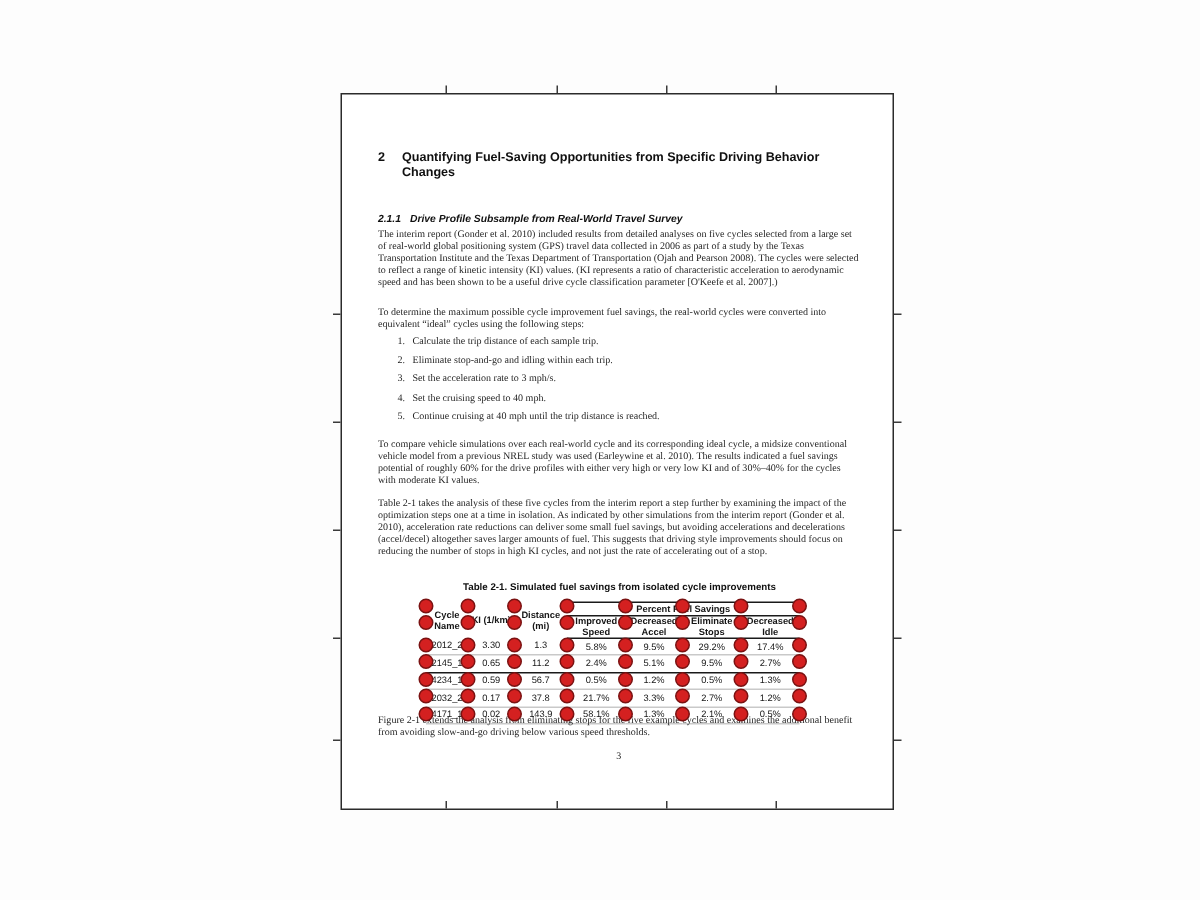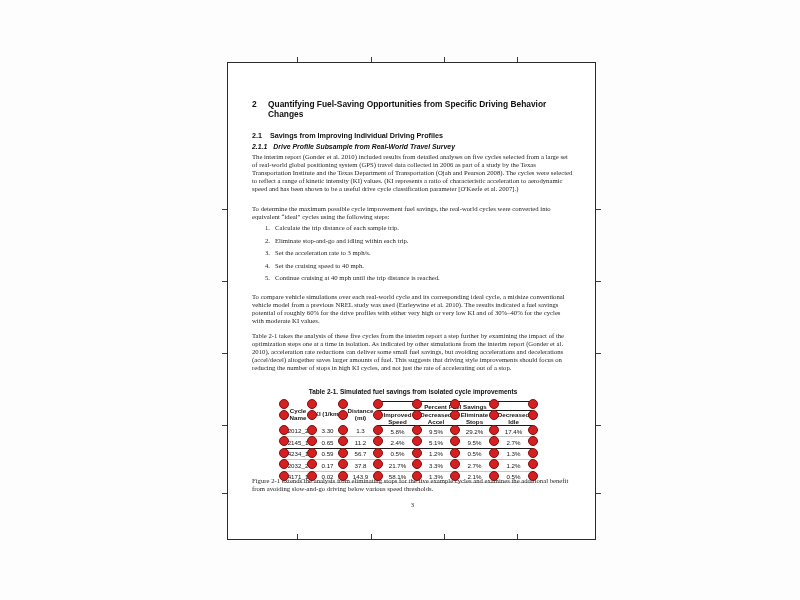--- a/index.html
+++ b/index.html
@@ -68,24 +68,20 @@
 <body>
 
 <div class="canvas">
   <div class="page-frame">
 
     <div class="abs h1">
       <span class="num">2</span>
       <span>Quantifying Fuel-Saving Opportunities from Specific Driving Behavior Changes</span>
     </div>
 
-    <div class="abs h2">
-      <span class="num">2.1</span>
-      <span>Savings from Improving Individual Driving Profiles</span>
-    </div>
 
     <div class="abs h3">
       <span class="num">2.1.1</span>
       <span>Drive Profile Subsample from Real-World Travel Survey</span>
     </div>
 
     <div class="abs para p1">The interim report (Gonder et al. 2010) included results from detailed analyses on five cycles selected from a large set of real-world global positioning system (GPS) travel data collected in 2006 as part of a study by the Texas Transportation Institute and the Texas Department of Transportation (Ojah and Pearson 2008). The cycles were selected to reflect a range of kinetic intensity (KI) values. (KI represents a ratio of characteristic acceleration to aerodynamic speed and has been shown to be a useful drive cycle classification parameter [O'Keefe et al. 2007].)</div>
     <div class="abs para p2">To determine the maximum possible cycle improvement fuel savings, the real-world cycles were converted into equivalent “ideal” cycles using the following steps:</div>
 
     <div class="abs list">

